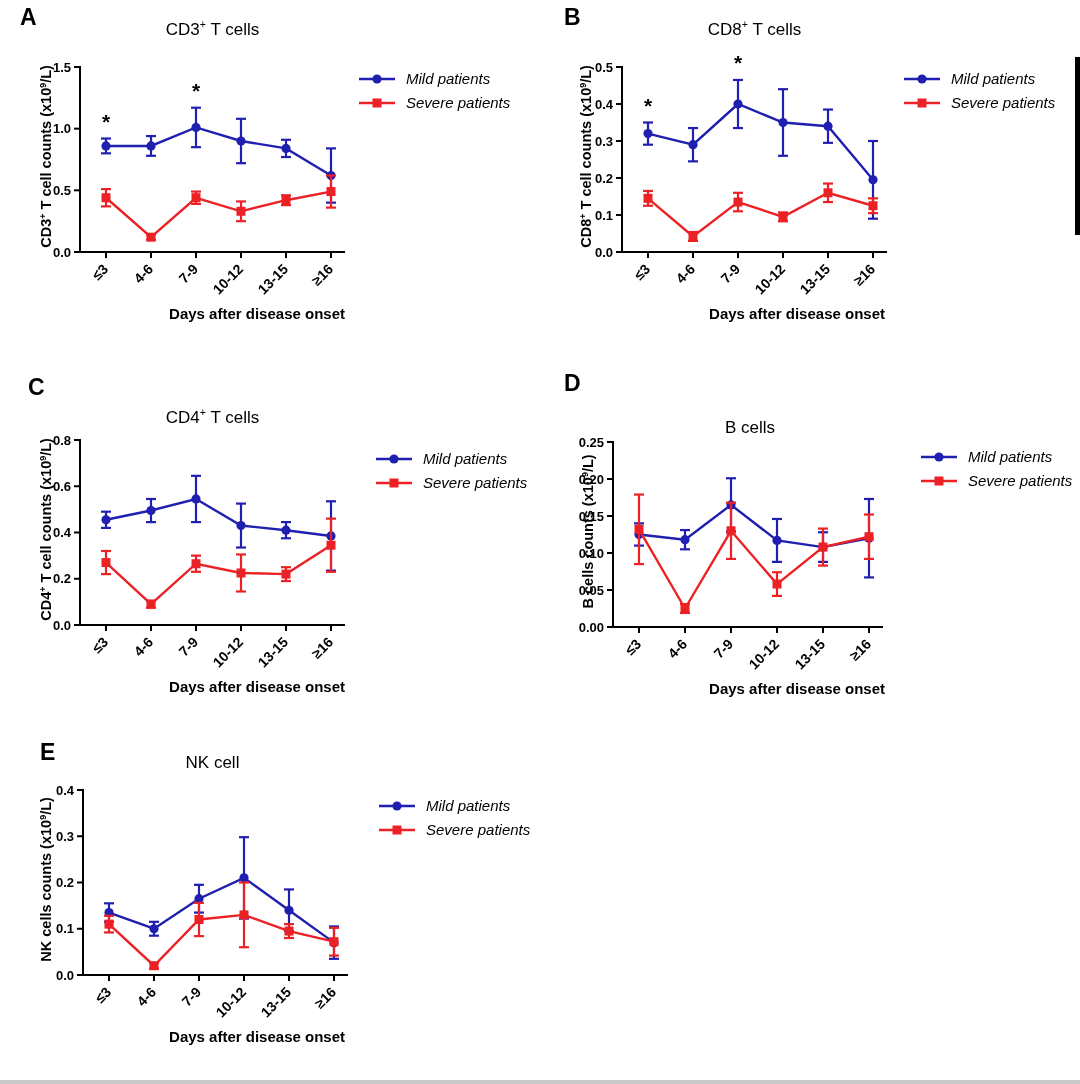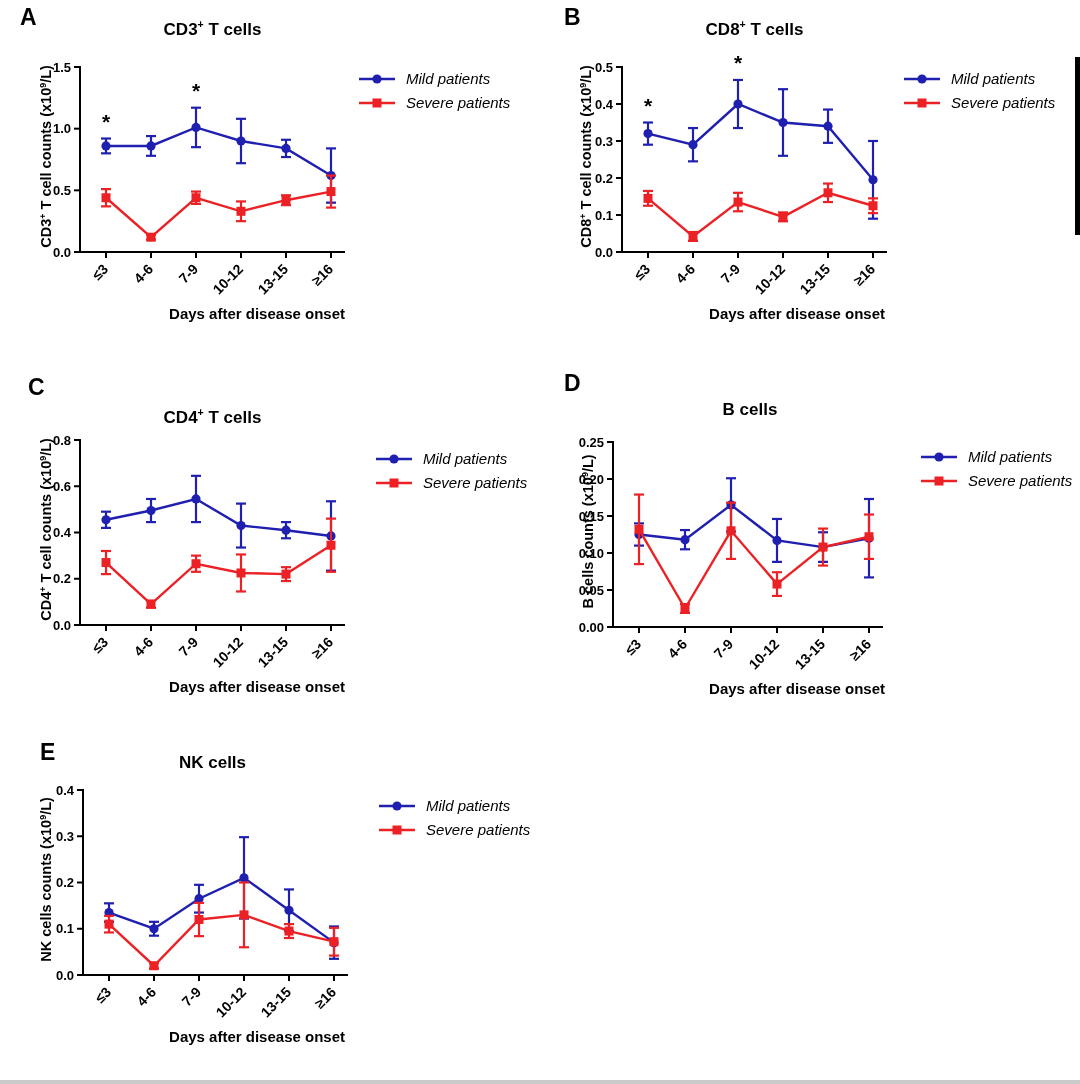--- a/index.html
+++ b/index.html
@@ -12,25 +12,25 @@
   #panelD{left:540px;top:362px;width:540px;height:365px;}
   #panelE{left:0;top:727px;width:540px;height:357px;}
 
   .letter{position:absolute;font-size:23px;font-weight:bold;}
   #panelA .letter{left:20px;top:4px;}
   #panelB .letter{left:24px;top:4px;}
   #panelC .letter{left:28px;top:12px;}
   #panelD .letter{left:24px;top:8px;}
   #panelE .letter{left:40px;top:12px;}
 
-  .title{position:absolute;font-size:17px;font-weight:bold;text-align:center;width:265px;white-space:nowrap;}
+  .title{position:absolute;font-size:17px;font-weight:normal;text-align:center;width:265px;white-space:nowrap;}
   #panelA .title{left:80px;top:18px;}
   #panelB .title{left:82px;top:18px;}
   #panelC .title{left:80px;top:44px;}
-  #panelD .title{left:75px;top:38px;width:270px;}
+  #panelD .title{left:75px;top:56px;width:270px;}
   #panelE .title{left:80px;top:26px;}
   .title sup,.ylab sup{font-size:62%;}
 
   .plot-svg{position:absolute;width:340px;height:262px;overflow:visible;}
   #svgA,#svgB{left:40px;top:55px;}
   #svgC{left:40px;top:66px;}
   #svgD{left:30px;top:68px;}
   #svgE{left:40px;top:51px;}
 
   .ylab{position:absolute;width:240px;text-align:center;font-size:14.5px;font-weight:bold;
@@ -467,21 +467,21 @@
           <line x1="1" y1="7" x2="37" y2="7"></line>
             <rect x="14.5" y="2.5" width="9" height="9"></rect>
         </svg>
         <span class="legend-label">Severe patients</span>
       </div>
     </div>
   </div>
 
   <div class="panel" id="panelE">
     <div class="letter">E</div>
-    <div class="title"><span>NK cells</span></div>
+    <div class="title"><span>NK cell</span></div>
     <div class="ylab"><span>NK cells counts (x10</span><sup>9</sup><span>/L)</span></div>
     <svg class="plot-svg" id="svgE">
         <line x1="43" y1="11" x2="43" y2="197" stroke="#000000" stroke-width="2"></line>
         <line x1="42" y1="197" x2="308" y2="197" stroke="#000000" stroke-width="2"></line>
         <line x1="37" y1="197" x2="43" y2="197" stroke="#000000" stroke-width="2"></line>
         <text x="34" y="201.5" text-anchor="end" font-size="13px" font-weight="bold" fill="#000">0.0</text>
         <line x1="37" y1="150.75" x2="43" y2="150.75" stroke="#000000" stroke-width="2"></line>
         <text x="34" y="155.25" text-anchor="end" font-size="13px" font-weight="bold" fill="#000">0.1</text>
         <line x1="37" y1="104.5" x2="43" y2="104.5" stroke="#000000" stroke-width="2"></line>
         <text x="34" y="109" text-anchor="end" font-size="13px" font-weight="bold" fill="#000">0.2</text>

